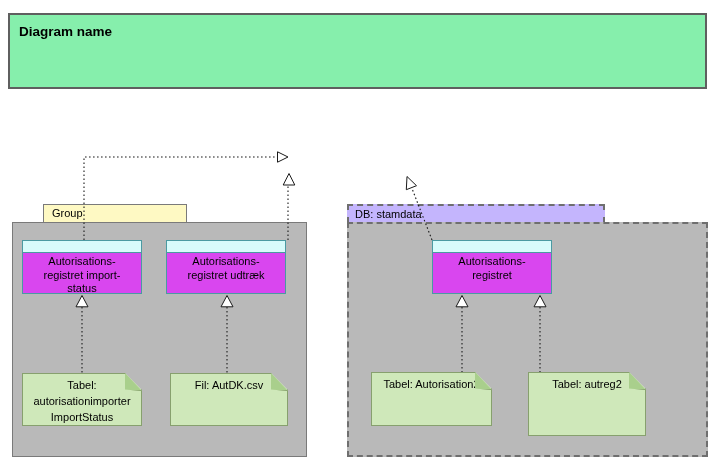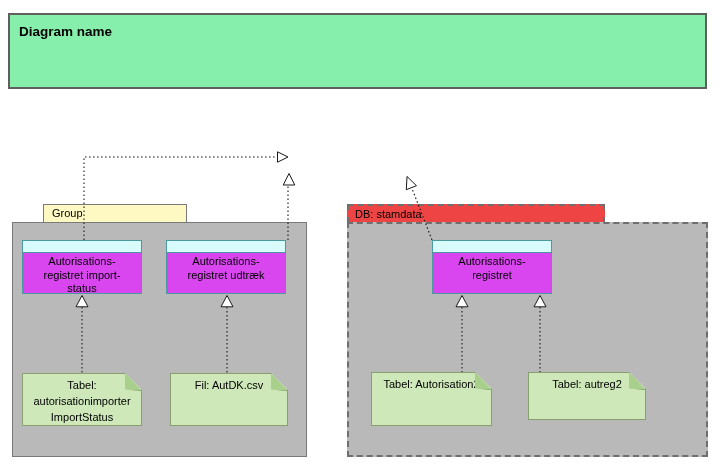--- a/index.html
+++ b/index.html
@@ -15,21 +15,21 @@
   }
   .trow { display:grid; grid-template-columns:100px 1fr; font-weight:bold;
           font-size:13.5px; line-height:20px; white-space:nowrap; }
   
   .ftab, .fbody { position:absolute; box-sizing:border-box; z-index:1; }
   .group-tab  { left:12px;  top:204px; width:144px; height:19px; background:#fef9c3;
                 border:1px solid #7a7a7a; border-bottom:none;
                 font-size:11px; line-height:17px; padding-left:8px;margin-left:31px; }
   .group-body { left:12px;  top:222px; width:295px; height:235px; background:#b9b9b9;
                 border:1px solid #7a7a7a; }
-  .db-tab     { left:347px; top:204px; width:258px; height:19px; background:#ef4444;
+  .db-tab     { left:347px; top:204px; width:258px; height:19px; background:#c4b5fd;
                 border:2px dashed #6f6f6f; border-bottom:none;
                 font-size:11px; line-height:16px; padding-left:6px; }
   .db-body    { left:347px; top:222px; width:361px; height:235px; background:#b9b9b9;
                 border:2px dashed #6f6f6f; }
   
   .overlay { position:absolute; left:0; top:0; z-index:2; pointer-events:none; }
   .conn { fill:none; stroke:#1a1a1a; stroke-width:1.1; stroke-dasharray:1.6 2.4; }
   .head { fill:#ffffff; stroke:#1a1a1a; stroke-width:1; }
   
   .el { position:absolute; box-sizing:border-box; z-index:3;
@@ -50,21 +50,21 @@
                white-space:pre-line; padding-top:3px; }
   .note::before { content:""; position:absolute; top:-1px; right:-1px;
           width:17px; height:17px; background:#b9b9b9;
           clip-path:polygon(0 0, 100% 0, 100% 100%); }
   .note::after  { content:""; position:absolute; top:-1px; right:-1px;
           width:17px; height:17px; background:#a9cf8c;
           clip-path:polygon(0 0, 100% 100%, 0 92%, 0 100%); border-bottom:1px solid #87a06e; }
   #note-importstatus { left:22px;  top:373px; width:120px; height:53px; }
   #note-autdk        { left:170px; top:373px; width:118px; height:53px; }
   #note-autorisation2{ left:371px; top:372px; width:121px; height:54px; }
-  #note-autreg2      { left:528px; top:372px; width:118px; height:48px; }
+  #note-autreg2      { left:528px; top:372px; width:118px; height:64px; }
 </style>
 </head>
 <body>
 
 <div class="canvas">
 
   <div class="titlebox">
     <div class="trow">
       <span>Diagram name</span>
     </div>

